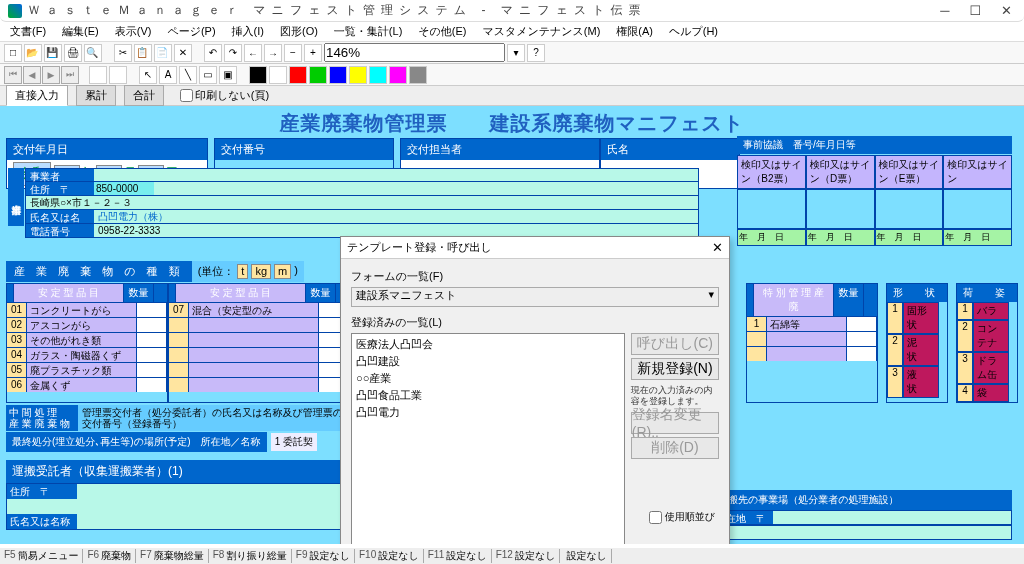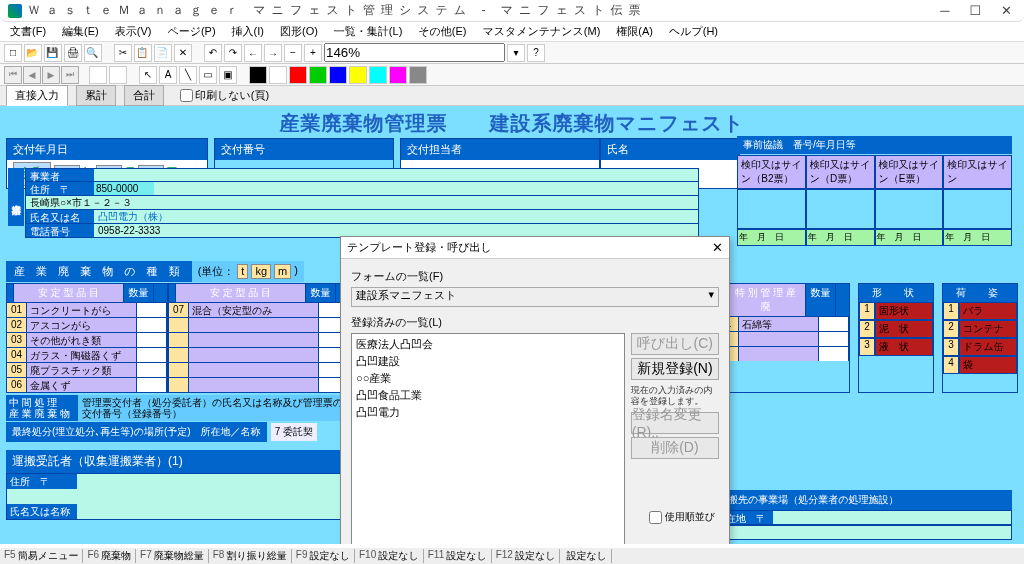--- a/index.html
+++ b/index.html
@@ -66,21 +66,21 @@
 .wt-body .wr { display:flex; background:#fff; border-top:1px solid #0044aa; height:15px; }
 .wt-body .c { border-right:1px solid #0044aa; padding:1px 3px; overflow:hidden; white-space:nowrap; }
 .wt-body .rn { width:20px; background:#FFE5A0; text-align:center; }
 .left-table .item { width:110px; background:#C8BAF9; } .left-table .qty { width:30px; }
 .mid-table .item2 { width:130px; background:#C8BAF9; } .mid-table .qty2 { width:30px; }
 .right-table1 .item3 { width:80px; background:#C8BAF9; } .right-table1 .qty3 { width:30px; }
 .shape-table, .pkg-table { border:1px solid #0044aa; font-size:10px; margin-left:8px; }
 .shape-table .hd, .pkg-table .hd { background:#0066cc; color:#fff; padding:2px 6px; text-align:center; letter-spacing:6px; }
 .shape-table .sr, .pkg-table .sr { display:flex; }
 .shape-table .sn, .pkg-table .sn { width:16px; background:#FFE5A0; text-align:center; border:1px solid #0044aa; font-size:10px; }
-.shape-table .sv, .pkg-table .sv { width:58px; background:#b91c1c; border:1px solid #0044aa; padding:1px 3px; font-size:10px; }
+.shape-table .sv, .pkg-table .sv { width:36px; background:#be185d; border:1px solid #0044aa; padding:1px 3px; font-size:10px; }
 .mid-proc { margin-top:2px; display:flex; }
 .mid-proc .lab { width:72px; background:#0066cc; color:#fff; font-size:10px; padding:2px 3px; line-height:11px; }
 .mid-proc .txt { width:270px; background:#6cf; font-size:10px; padding:2px 4px; line-height:11px; }
 .final { margin-top:1px; }
 .final .bar { background:#0066cc; color:#fff; font-size:10px; padding:3px 6px; display:inline-block; }
 .final .opt { background:#eef; padding:2px 4px; font-size:10px; display:inline-block; margin-left:1px; }
 .coll-hdr { margin-top:8px; }
 .coll-box { display:flex; gap:0; }
 .coll-left, .coll-right { border:1px solid #0044aa; flex:1; }
 .coll-left .cr, .coll-right .cr { display:flex; height:15px; font-size:10px; }
@@ -432,21 +432,21 @@
         </div>
     </div>
   </div>
 
   <div class="mid-proc">
     <div class="lab"><span>中 間 処 理</span><br><span>産 業 廃 棄 物</span></div>
     <div class="txt">管理票交付者（処分委託者）の氏名又は名称及び管理票の交付番号（登録番号）</div>
   </div>
   <div class="final">
     <span class="bar">最終処分(埋立処分､再生等)の場所(予定)　所在地／名称</span>
-    <span class="opt">7 委託契</span>
+    <span class="opt">1 委託契</span>
   </div>
 
   <div class="coll-hdr" style="background:#0066cc;color:#fff;padding:3px 6px;font-size:12px;width:340px">運搬受託者（収集運搬業者）(1)</div>
   <div class="coll-box" style="width:700px">
     <div class="coll-left">
       <div class="cr">
           <div class="cl">住所　〒</div>
           <div class="cv"></div>
         </div>
       <div class="cr">

